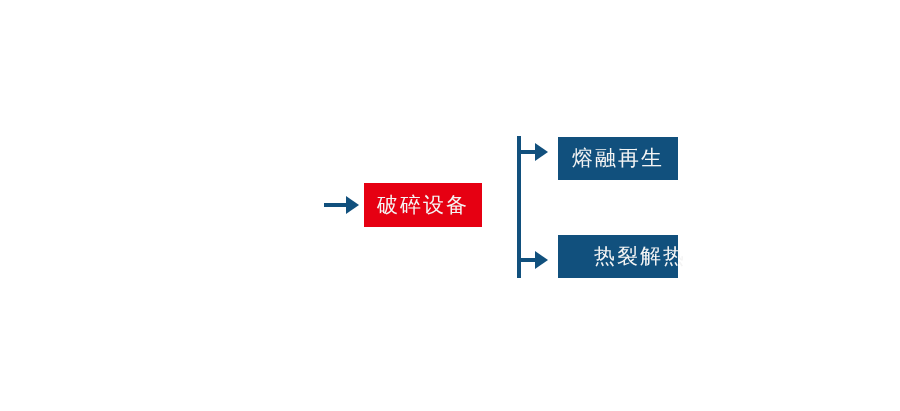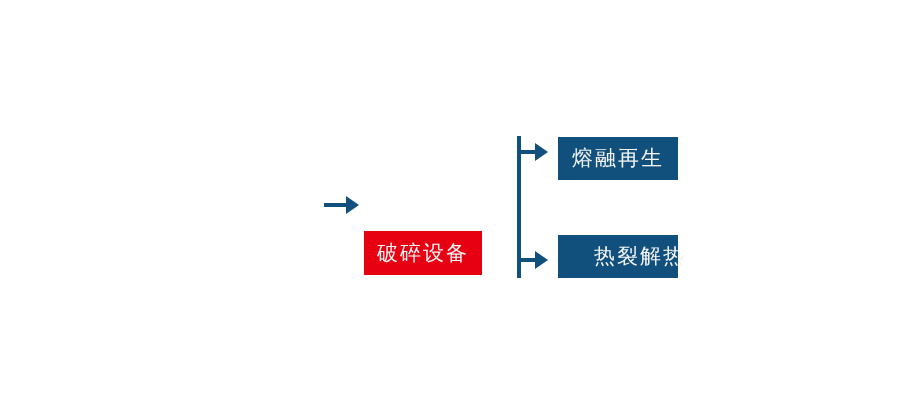--- a/index.html
+++ b/index.html
@@ -39,21 +39,21 @@
   .node-blue { background: var(--node-blue); justify-content: center; }
   .node-red  { background: var(--node-red); }
 
   .node-input {
     left: 195px; top: 182px;
     width: 107px; height: 47px;
     border-bottom: 2px solid var(--underline-red);
   }
   .node-process {
     left: 364px; top: 183px;
-    width: 118px; height: 44px; margin-top: 48px;
+    width: 118px; height: 44px;
   }
   .node-output-top {
     left: 558px; top: 137px;
     width: 120px; height: 43px;
   }
   .node-output-bottom {
     left: 558px; top: 235px;
     width: 120px; height: 43px; padding-left: 44px;
   }
 

